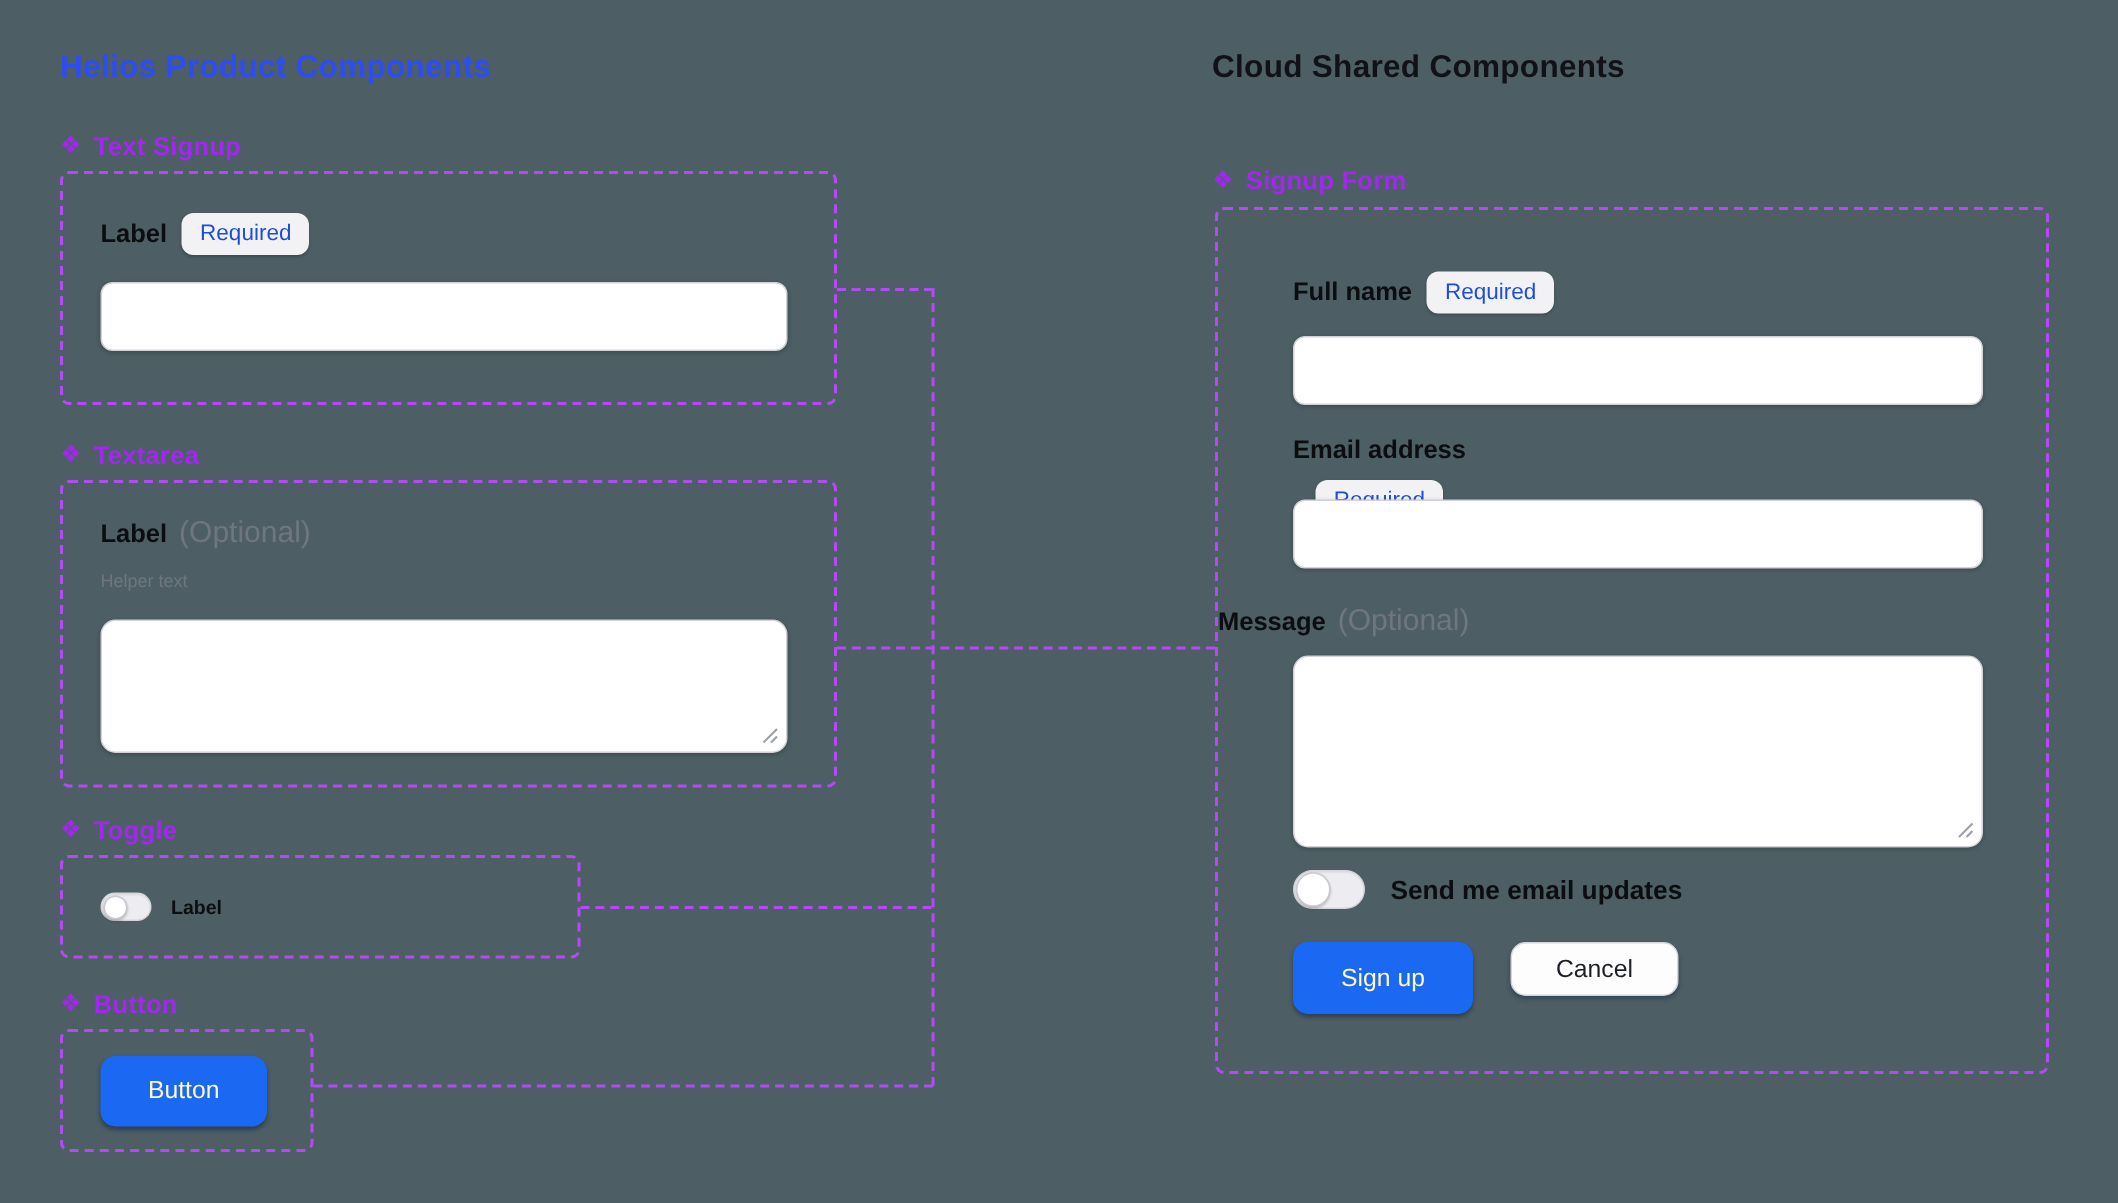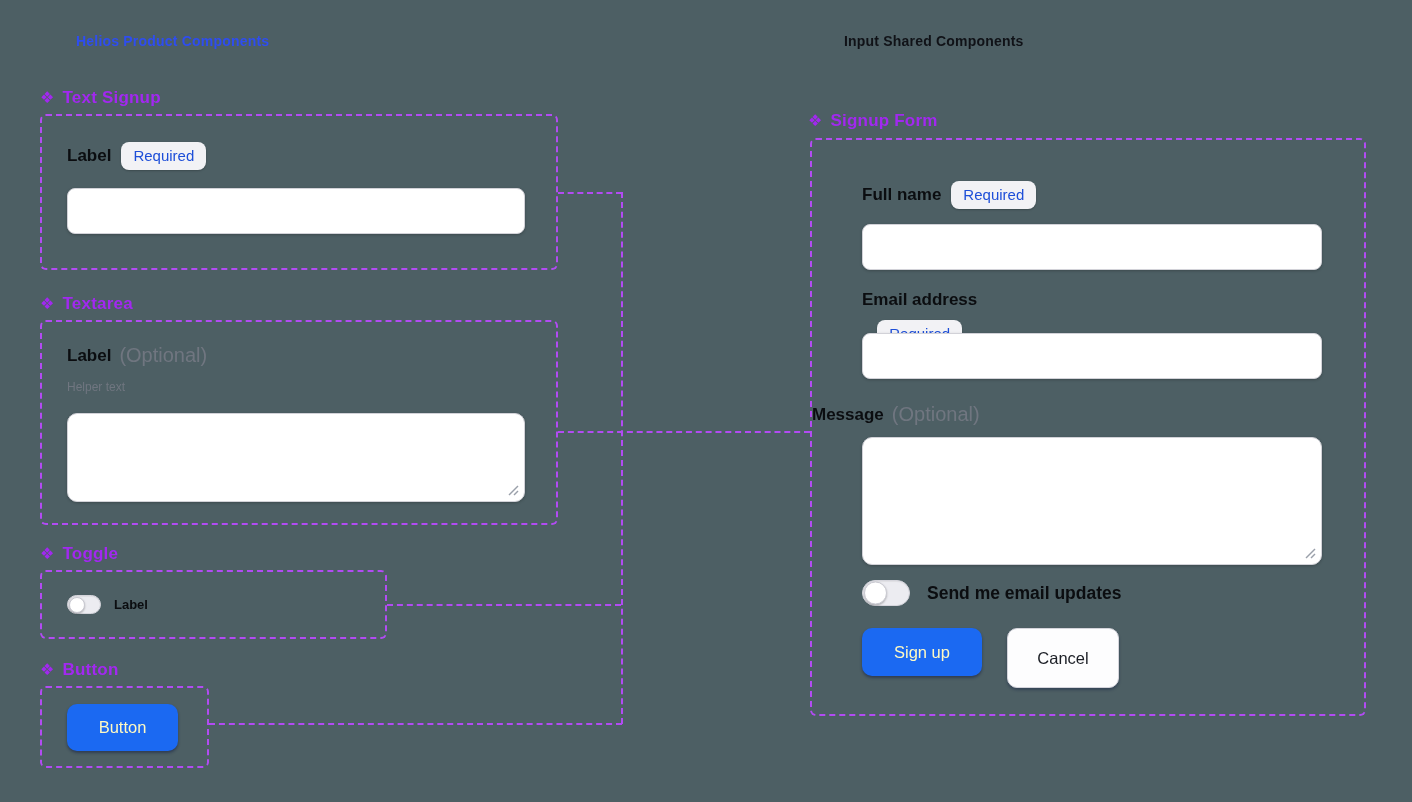--- a/index.html
+++ b/index.html
@@ -14,21 +14,21 @@
   }
   *{margin:0;padding:0;box-sizing:border-box;}
   html,body{width:1412px;height:802px;}
   body{
     font-family:"Liberation Sans","DejaVu Sans",sans-serif;
     background:var(--bg);
     position:relative;
     overflow:hidden;
   }
   .abs{position:absolute;}
-  .panel-title{font-size:14px;font-weight:700;letter-spacing:.2px;margin-left:36px;}
+  .panel-title{font-size:21px;font-weight:700;letter-spacing:.2px;}
   .left-title{color:var(--blue-title);}
   .right-title{color:#101217;}
   .sec-header{
     display:flex;align-items:center;gap:8px;
     color:var(--purple);font-size:17px;font-weight:600;letter-spacing:.2px;
   }
   .comp-icon{font-size:16px;line-height:1;}
   .dash-box{
     border:2px dashed var(--dash);
     border-radius:6px;
@@ -147,21 +147,21 @@
 </div>
 <div class="abs dash-box" style="left:40px;top:686px;width:169px;height:82px;"></div>
 <button class="abs btn btn-primary" style="left:67px;top:704px;width:111px;height:47px;">Button</button>
 
 <div class="abs conn-h" style="left:558px;top:192px;width:64px;"></div>
 <div class="abs conn-v" style="left:621px;top:192px;height:532px;"></div>
 <div class="abs conn-h" style="left:558px;top:431px;width:252px;"></div>
 <div class="abs conn-h" style="left:387px;top:604px;width:234px;"></div>
 <div class="abs conn-h" style="left:209px;top:723px;width:413px;"></div>
 
-<div class="abs panel-title right-title" style="left:808px;top:33px;">Input Shared Components</div>
+<div class="abs panel-title right-title" style="left:808px;top:33px;">Cloud Shared Components</div>
 
 <div class="abs sec-header" style="left:808px;top:111px;">
   <span class="comp-icon">❖</span>
   <span>Signup Form</span>
 </div>
 <div class="abs dash-box" style="left:810px;top:138px;width:556px;height:578px;"></div>
 
 <div class="abs row" style="left:862px;top:181px;">
   <span class="field-label">Full name</span>
   <span class="badge">Required</span>
@@ -187,13 +187,13 @@
 </div>
 
 <div class="abs row" style="left:862px;top:580px;gap:17px;">
   <div class="toggle toggle-lg">
     <div class="knob"></div>
   </div>
   <span class="toggle-label-lg">Send me email updates</span>
 </div>
 
 <button class="abs btn btn-primary" style="left:862px;top:628px;width:120px;height:48px;">Sign up</button>
-<button class="abs btn btn-secondary" style="left:1007px;top:628px;width:112px;height:60px;">Cancel</button>
+<button class="abs btn btn-secondary" style="left:1007px;top:628px;width:112px;height:36px;">Cancel</button>
 
 </body></html>

